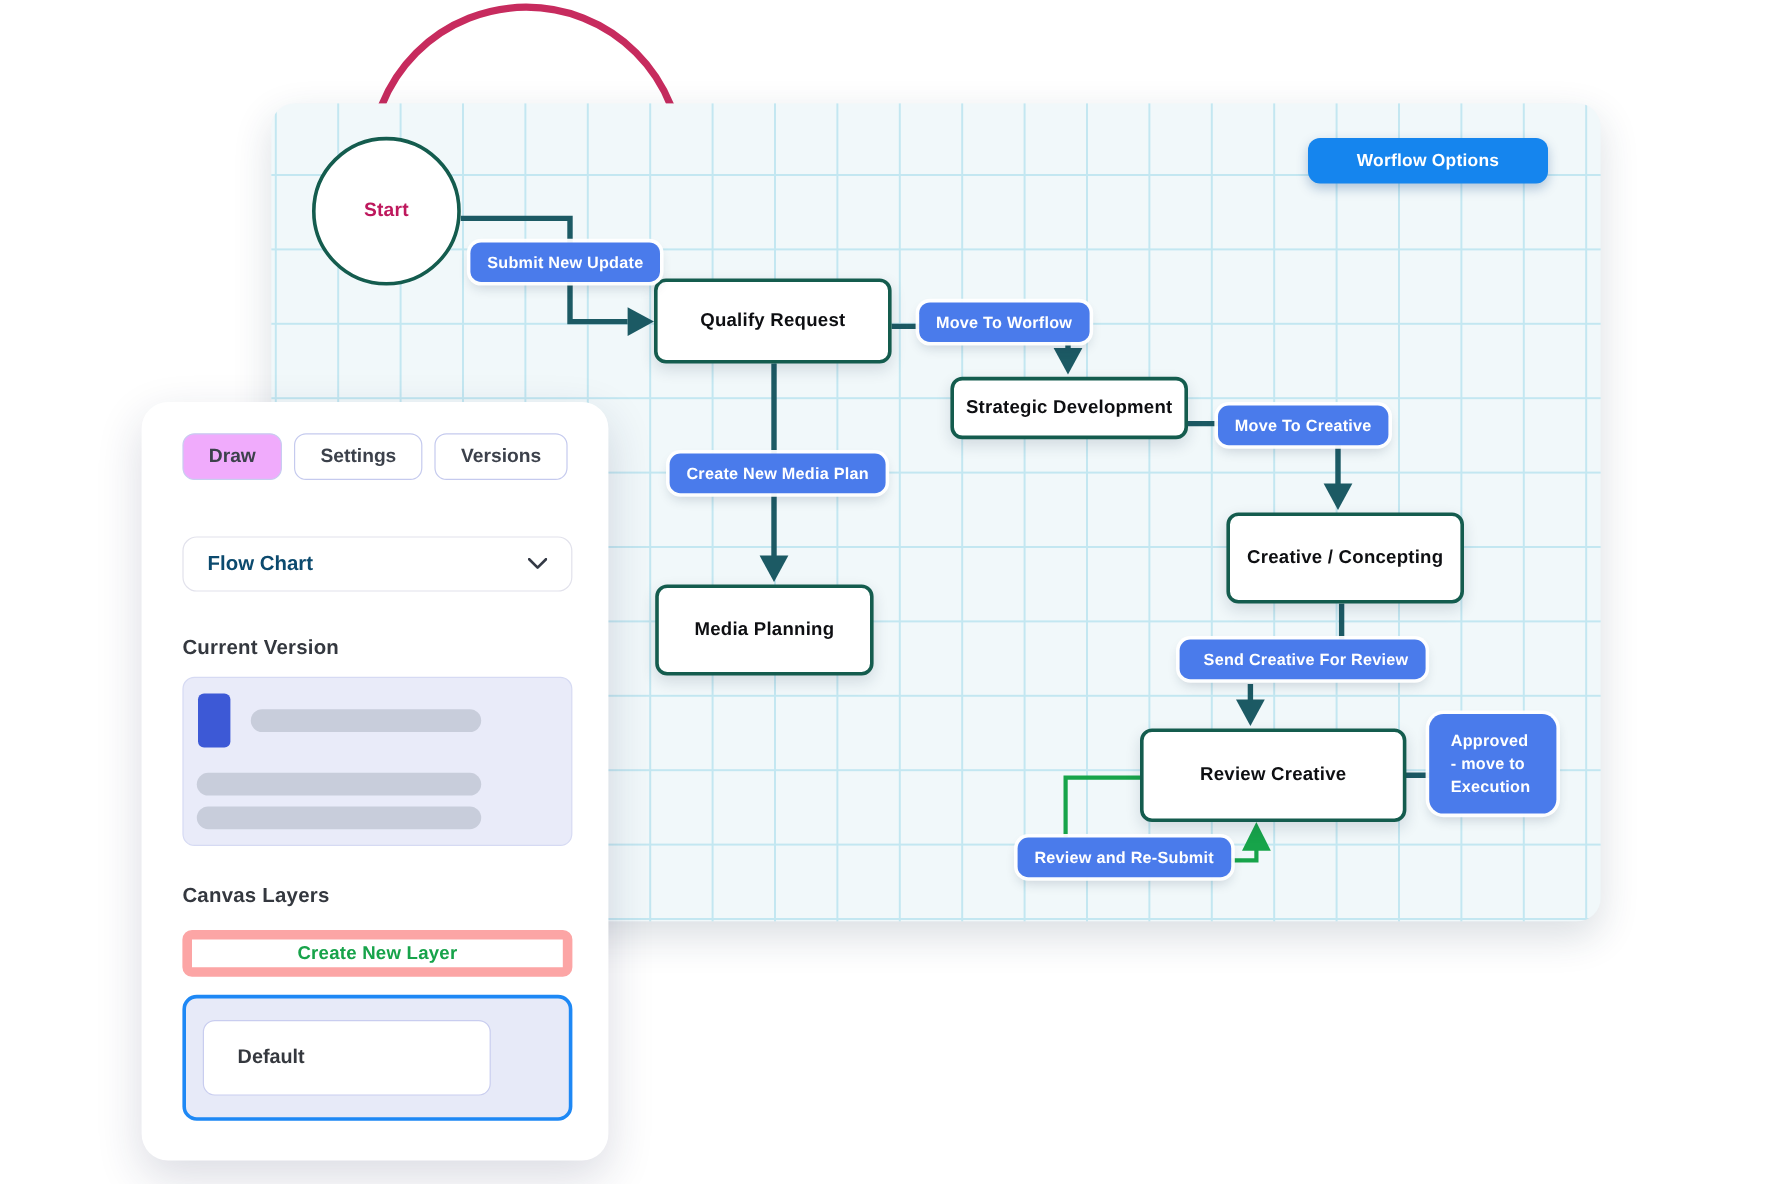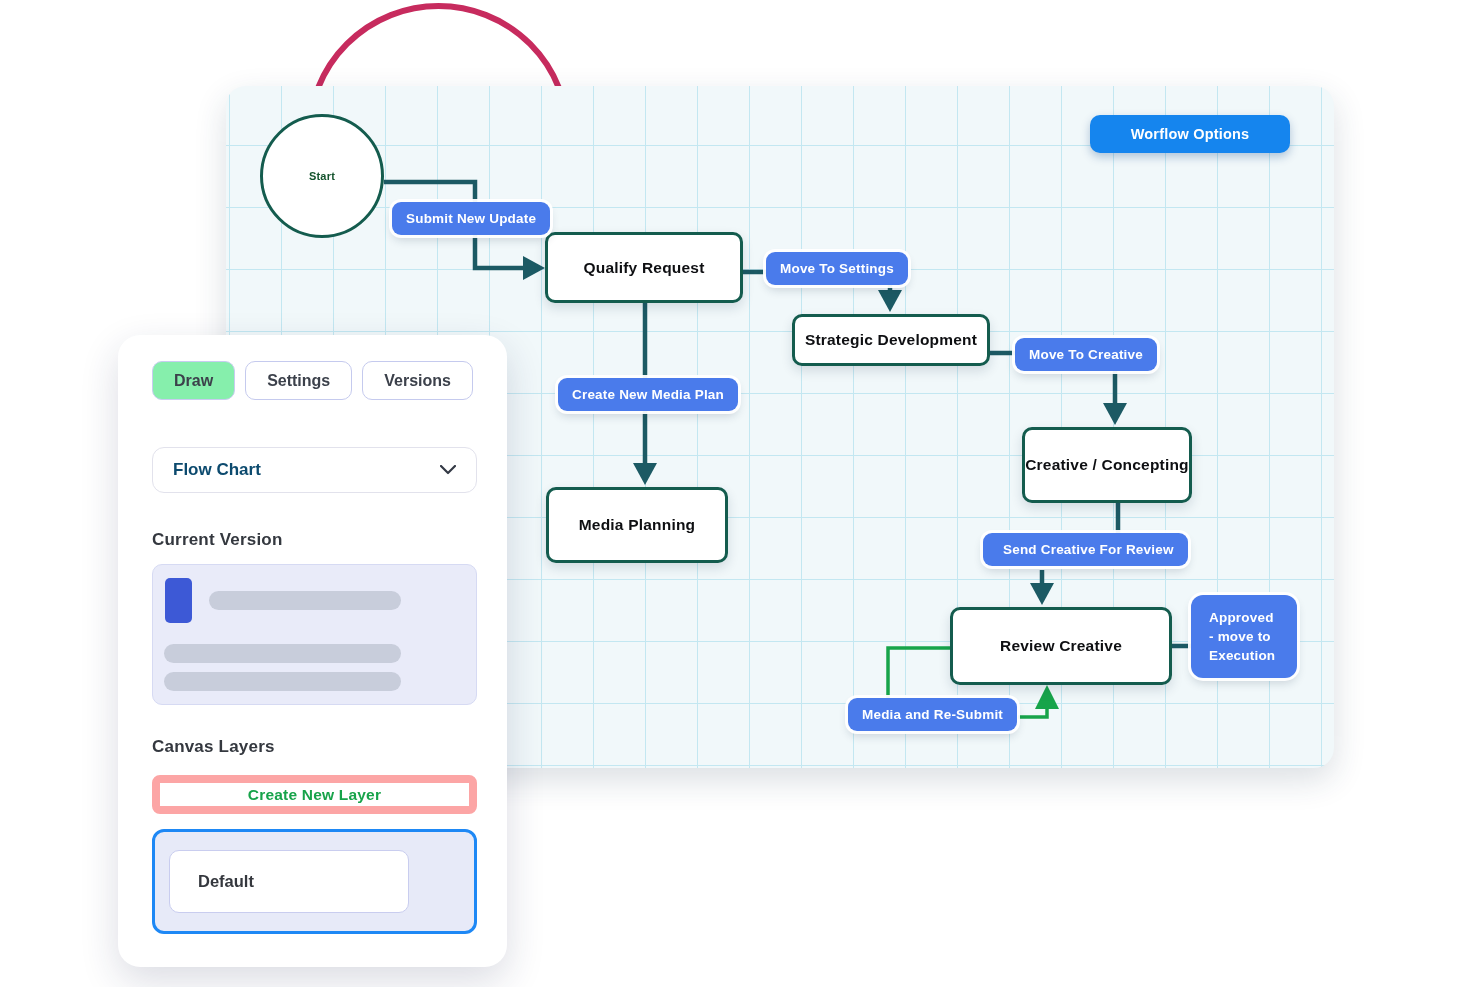--- a/index.html
+++ b/index.html
@@ -33,24 +33,24 @@
   .head-green { fill:#17A44A; }
 
   .node {
     position:absolute; z-index:2; background:#ffffff;
     border:3px solid #145C4E; border-radius:10px;
     display:flex; align-items:center; justify-content:center;
     font-size:15.5px; font-weight:bold; color:#0E0F12; letter-spacing:0.2px;
     box-shadow:0 5px 12px rgba(20,45,70,0.14); text-align:center;
   }
   .node-start { left:34px; top:28px; width:124px; height:124px; border-radius:50%;
-    font-size:11px; color:#14532d; box-shadow:none; }
+    font-size:16px; color:#be185d; box-shadow:none; }
   .node-qualify   { left:319px; top:146px; width:198px; height:71px; }
   .node-strategic { left:566px; top:228px; width:198px; height:52px; }
-  .node-creative  { left:796px; top:341px; width:170px; height:76px; }
+  .node-creative  { left:796px; top:341px; width:198px; height:76px; }
   .node-review    { left:724px; top:521px; width:222px; height:78px; }
   .node-media     { left:320px; top:401px; width:182px; height:76px; }
 
   .elabel {
     position:absolute; z-index:3; background:#4A7BEB; color:#ffffff;
     font-size:13.5px; font-weight:bold; line-height:17px; letter-spacing:0.2px;
     padding:8px 14px; border-radius:9px; white-space:nowrap;
     box-shadow:0 0 0 3px rgba(255,255,255,0.95), 0 5px 10px rgba(20,45,70,0.18);
   }
   .l-submit  { left:166px; top:116px; }
@@ -74,21 +74,21 @@
     position:absolute; left:118px; top:335px; width:389px; height:632px; z-index:4;
     background:#ffffff; border-radius:22px; padding:26px 30px 0 34px;
     box-shadow:0 14px 38px rgba(30,40,80,0.16);
   }
   .tabs { display:flex; gap:10px; }
   .tab {
     height:39px; padding:0 21px; border-radius:10px; cursor:pointer;
     background:#ffffff; border:1.5px solid #C5CAEE;
     font-family:inherit; font-size:16px; font-weight:bold; color:#3C414B;
   }
-  .tab.active { background:#86efac; border-color:#C8CCF0; }
+  .tab.active { background:#f0abfc; border-color:#C8CCF0; }
 
   .select {
     margin-top:47px; height:46px; border:1.5px solid #E2E2EC; border-radius:12px;
     display:flex; align-items:center; justify-content:space-between;
     padding:0 20px; cursor:pointer; background:#ffffff;
     font-size:17px; font-weight:bold; color:#0c4a6e;
   }
   .chev { display:flex; align-items:center; }
 
   .panel h3 { font-size:17px; font-weight:bold; color:#34383F; letter-spacing:0.2px; }
@@ -159,25 +159,25 @@
     <button class="options-btn">Worflow Options</button>
 
     <div class="node node-start">Start</div>
     <div class="node node-qualify">Qualify Request</div>
     <div class="node node-strategic">Strategic Development</div>
     <div class="node node-creative">Creative / Concepting</div>
     <div class="node node-review">Review Creative</div>
     <div class="node node-media">Media Planning</div>
 
     <div class="elabel l-submit">Submit New Update</div>
-    <div class="elabel l-strategy">Move To Settings</div>
+    <div class="elabel l-strategy">Move To Worflow</div>
     <div class="elabel l-creative">Move To Creative</div>
     <div class="elabel l-send">Send Creative For Review</div>
     <div class="elabel l-approved">Approved - move to Execution</div>
-    <div class="elabel l-update">Media and Re-Submit</div>
+    <div class="elabel l-update">Review and Re-Submit</div>
     <div class="elabel l-media">Create New Media Plan</div>
   </div>
 
   <aside class="panel">
 
     <div class="tabs">
       <button class="tab active">Draw</button>
       <button class="tab">Settings</button>
       <button class="tab">Versions</button>
     </div>

